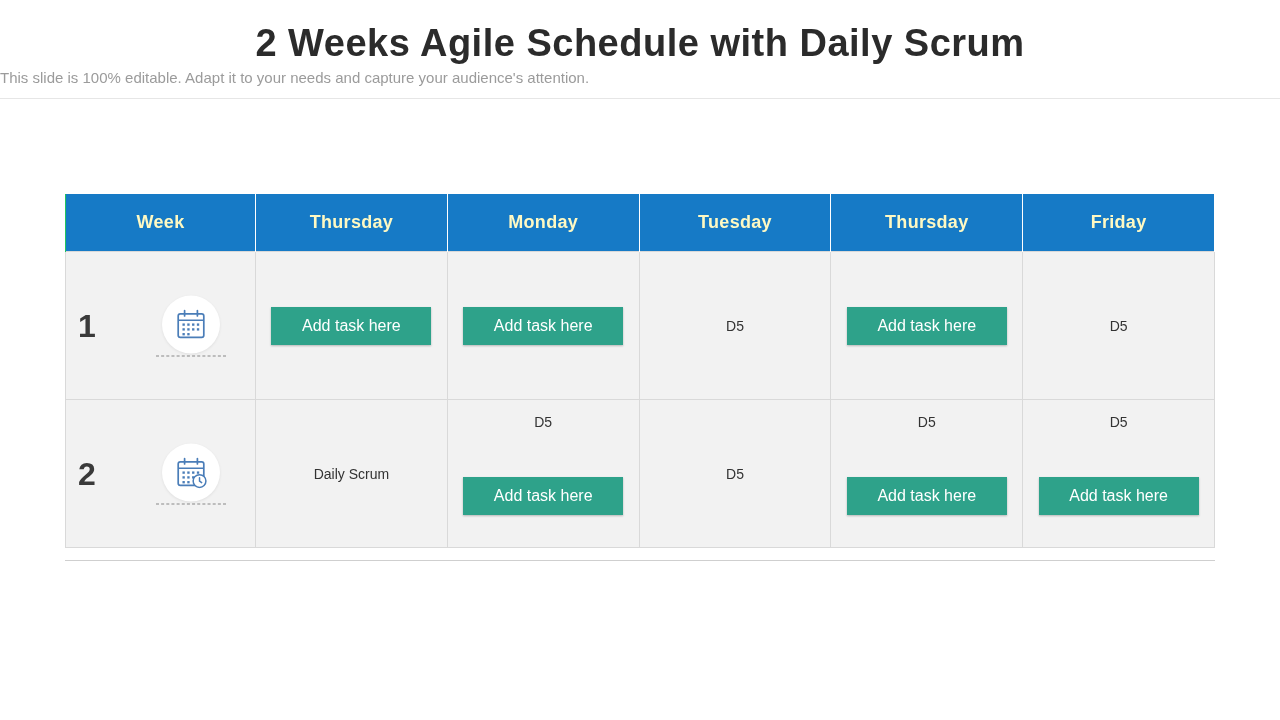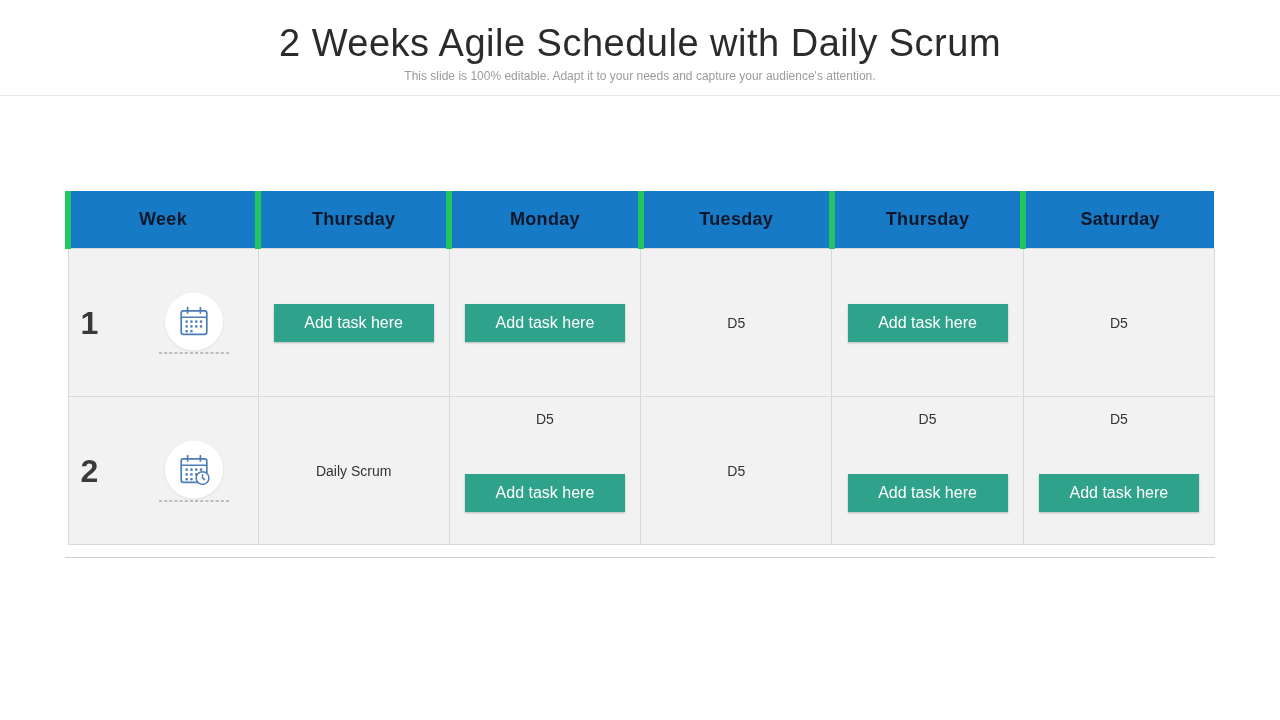--- a/index.html
+++ b/index.html
@@ -6,55 +6,55 @@
   body {
     width: 1280px;
     height: 720px;
     background: #ffffff;
     font-family: "Helvetica Neue", Arial, sans-serif;
     overflow: hidden;
   }
   .title {
     text-align: center;
     font-size: 38px;
-    font-weight: 400;
+    font-weight: 700;
     color: #2b2b2b;
     padding-top: 22px;
     letter-spacing: 0.5px;
     font-stretch: condensed;
     font-family: "Arial Narrow", Arial, sans-serif;
   }
   .subtitle {
-    text-align: center;
-    font-size: 12px;
+    text-align: left;
+    font-size: 15px;
     color: #9b9b9b;
     margin-top: 4px;
     padding-bottom: 12px;
   }
   .divider {
     height: 1px;
     background: #e6e6e6;
     width: 100%;
   }
   .schedule-wrap {
     padding: 95px 65px 0 65px;
   }
   table.schedule {
     width: 100%;
     border-collapse: collapse;
     table-layout: fixed;
   }
   table.schedule col.week-col { width: 190px; }
   table.schedule th {
     background: #167ac6;
-    color: #0f172a;
+    color: #fef9c3;
     font-weight: 700;
     font-size: 18px;
     padding: 18px 12px;
-    border-left: 6px solid #22c55e;
+    border-left: 1px solid #22c55e;
     border-right: 1px solid #ffffff;
     font-family: "Arial Narrow", Arial, sans-serif;
     letter-spacing: 0.3px;
   }
   table.schedule td {
     background: #f2f2f2;
     border: 1px solid #d9d9d9;
     height: 148px;
     vertical-align: middle;
     text-align: center;
@@ -150,21 +150,21 @@
         <col>
         <col>
     </colgroup>
     <thead>
       <tr>
         <th>Week</th>
         <th>Thursday</th>
         <th>Monday</th>
         <th>Tuesday</th>
         <th>Thursday</th>
-        <th>Saturday</th>
+        <th>Friday</th>
       </tr>
     </thead>
     <tbody>
 
     <tr>
           <td class="week-cell">
             <div class="week-num">1</div>
             <div class="cal-icon-wrap"><div class="cal-circle">
                 <svg width="32" height="32" viewBox="0 0 30 30">
                   <rect x="3" y="5" width="24" height="22" rx="2" fill="none" stroke="#4a7db8" stroke-width="1.6"></rect>

